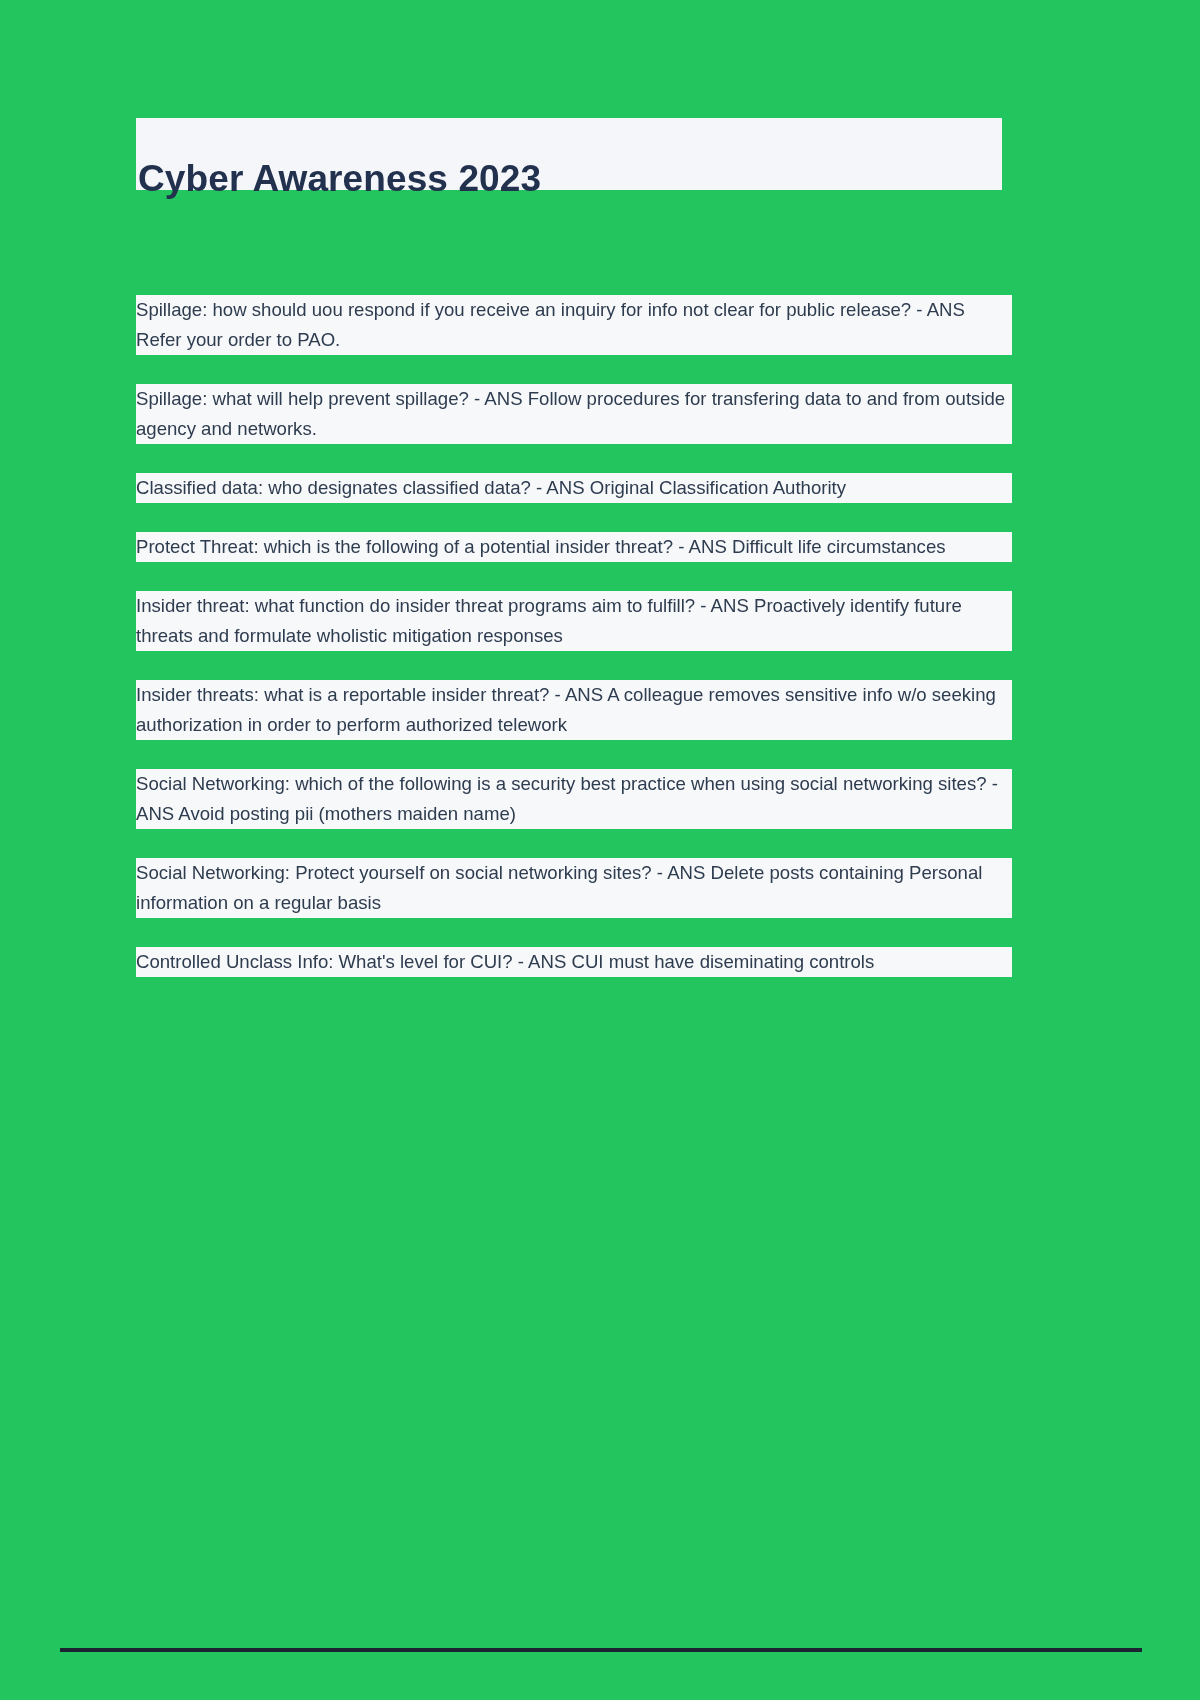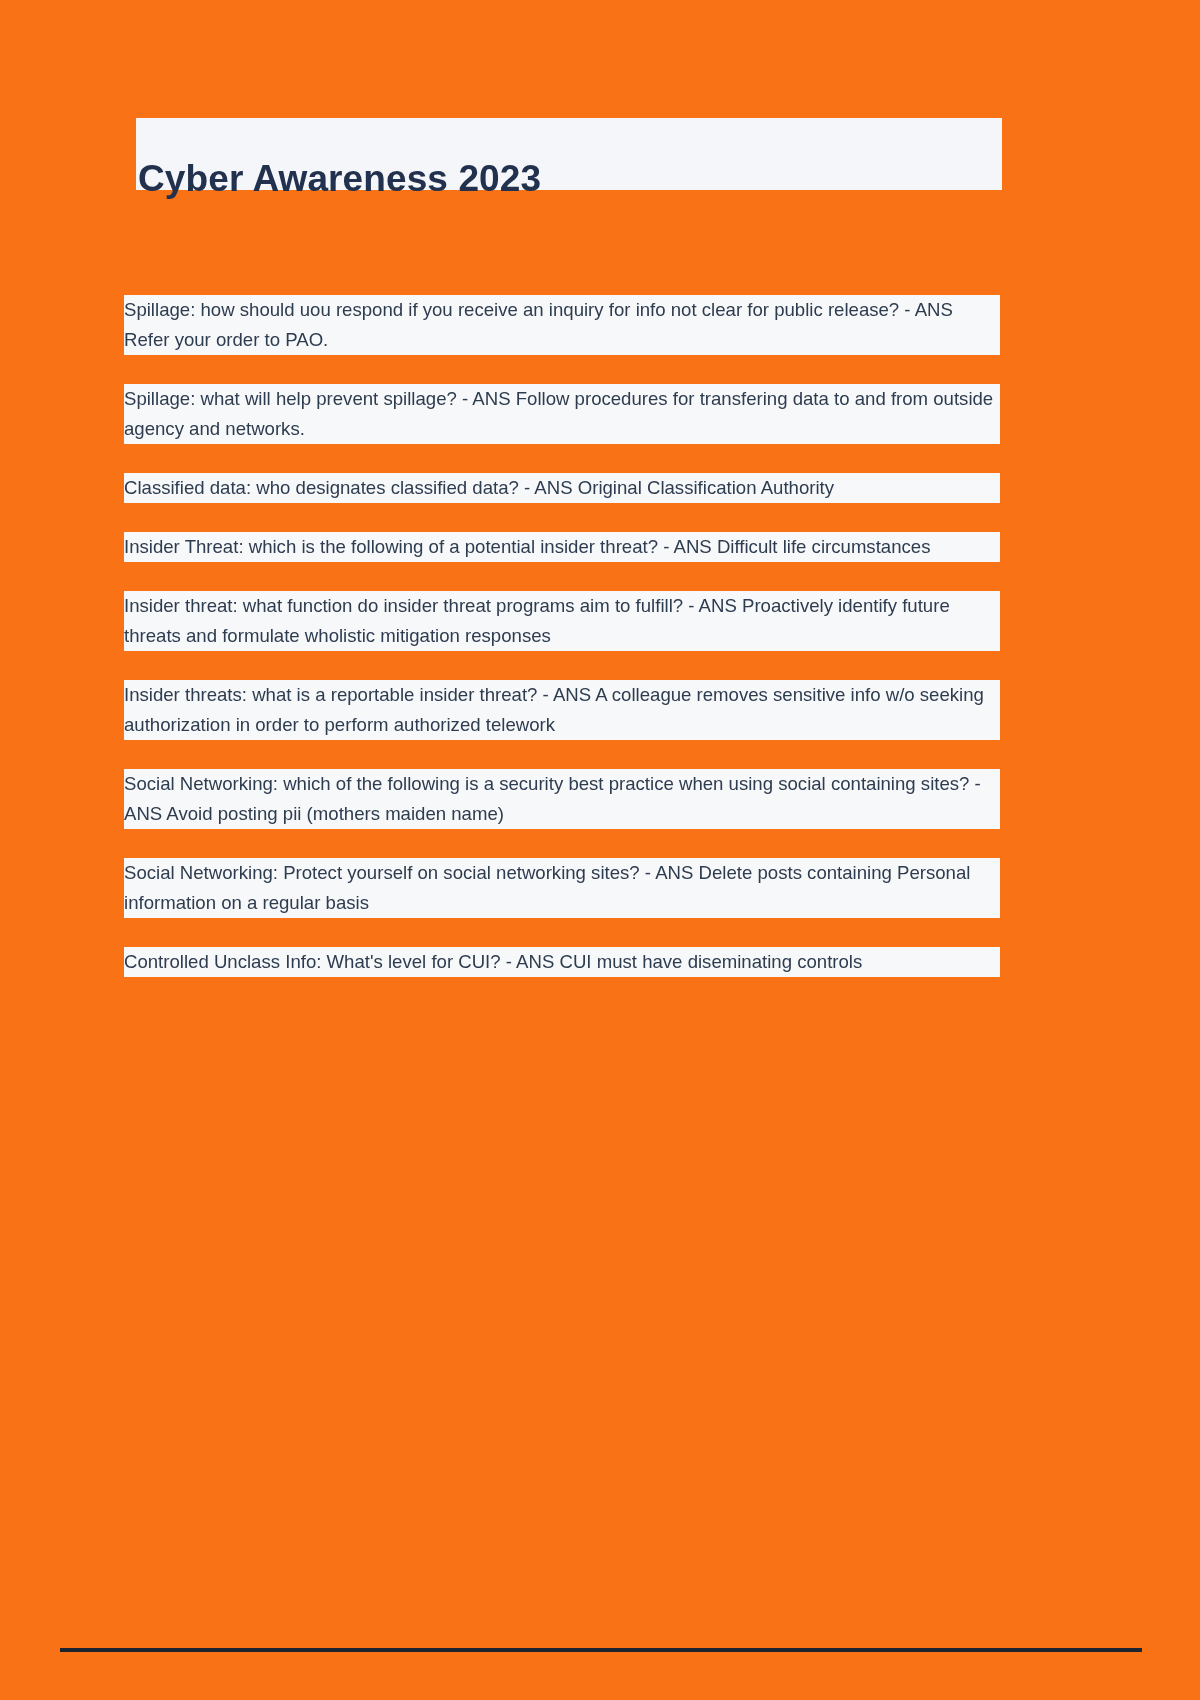--- a/index.html
+++ b/index.html
@@ -13,21 +13,21 @@
     font-family: "Liberation Sans", sans-serif;
     position: relative;
     overflow: hidden;
   }
   .page {
     position: absolute;
     left: 0;
     top: 0;
     width: 1200px;
     height: 1700px;
-    background: #f97316;
+    background: #22c55e;
   }
   .title-band {
     position: absolute;
     left: 136px;
     top: 118px;
     width: 866px;
     height: 72px;
     background: #f4f6f9;
   }
   .doc-title {
@@ -38,21 +38,21 @@
     font-size: 37px;
     font-weight: bold;
     color: #22314e;
     letter-spacing: 0.1px;
     line-height: 56px;
     padding-left: 2px;
     box-sizing: border-box;
   }
   .content {
     position: absolute;
-    left: 124px;
+    left: 136px;
     top: 276px;
     width: 876px;
   }
   .qa-block {
     font-size: 18.6px;
     line-height: 30px;
     color: #2e3c4f;
     margin-bottom: 29px;
     background: #f7f8fa;
     display: block;
@@ -76,23 +76,23 @@
 
 <div class="page">
 
   <div class="title-band"></div>
   <h1 class="doc-title">Cyber Awareness 2023</h1>
 
   <div class="content">
     <p class="qa-block">Spillage: how should uou respond if you receive an inquiry for info not clear for public release? -  ANS Refer your order to PAO.</p>
     <p class="qa-block">Spillage: what will help prevent spillage? -  ANS Follow procedures for transfering data to and from outside agency and networks.</p>
     <p class="qa-block">Classified data: who designates classified data? -  ANS Original Classification Authority</p>
-    <p class="qa-block">Insider Threat: which is the following of a potential insider threat? -  ANS Difficult life circumstances</p>
+    <p class="qa-block">Protect Threat: which is the following of a potential insider threat? -  ANS Difficult life circumstances</p>
     <p class="qa-block">Insider threat: what function do insider threat programs aim to fulfill? -  ANS Proactively identify future threats and formulate wholistic mitigation responses</p>
     <p class="qa-block">Insider threats: what is a reportable insider threat? -  ANS A colleague removes sensitive info w/o seeking authorization in order to perform authorized telework</p>
-    <p class="qa-block">Social Networking: which of the following is a security best practice when using social containing sites? -  ANS Avoid posting pii (mothers maiden name)</p>
+    <p class="qa-block">Social Networking: which of the following is a security best practice when using social networking sites? -  ANS Avoid posting pii (mothers maiden name)</p>
     <p class="qa-block">Social Networking: Protect yourself on social networking sites? -  ANS Delete posts containing Personal information on a regular basis</p>
     <p class="qa-block">Controlled Unclass Info: What's level for CUI? -  ANS CUI must have diseminating controls</p>
   </div>
 
   <div class="footer-rule"></div>
 
 </div>
 
 </body></html>

